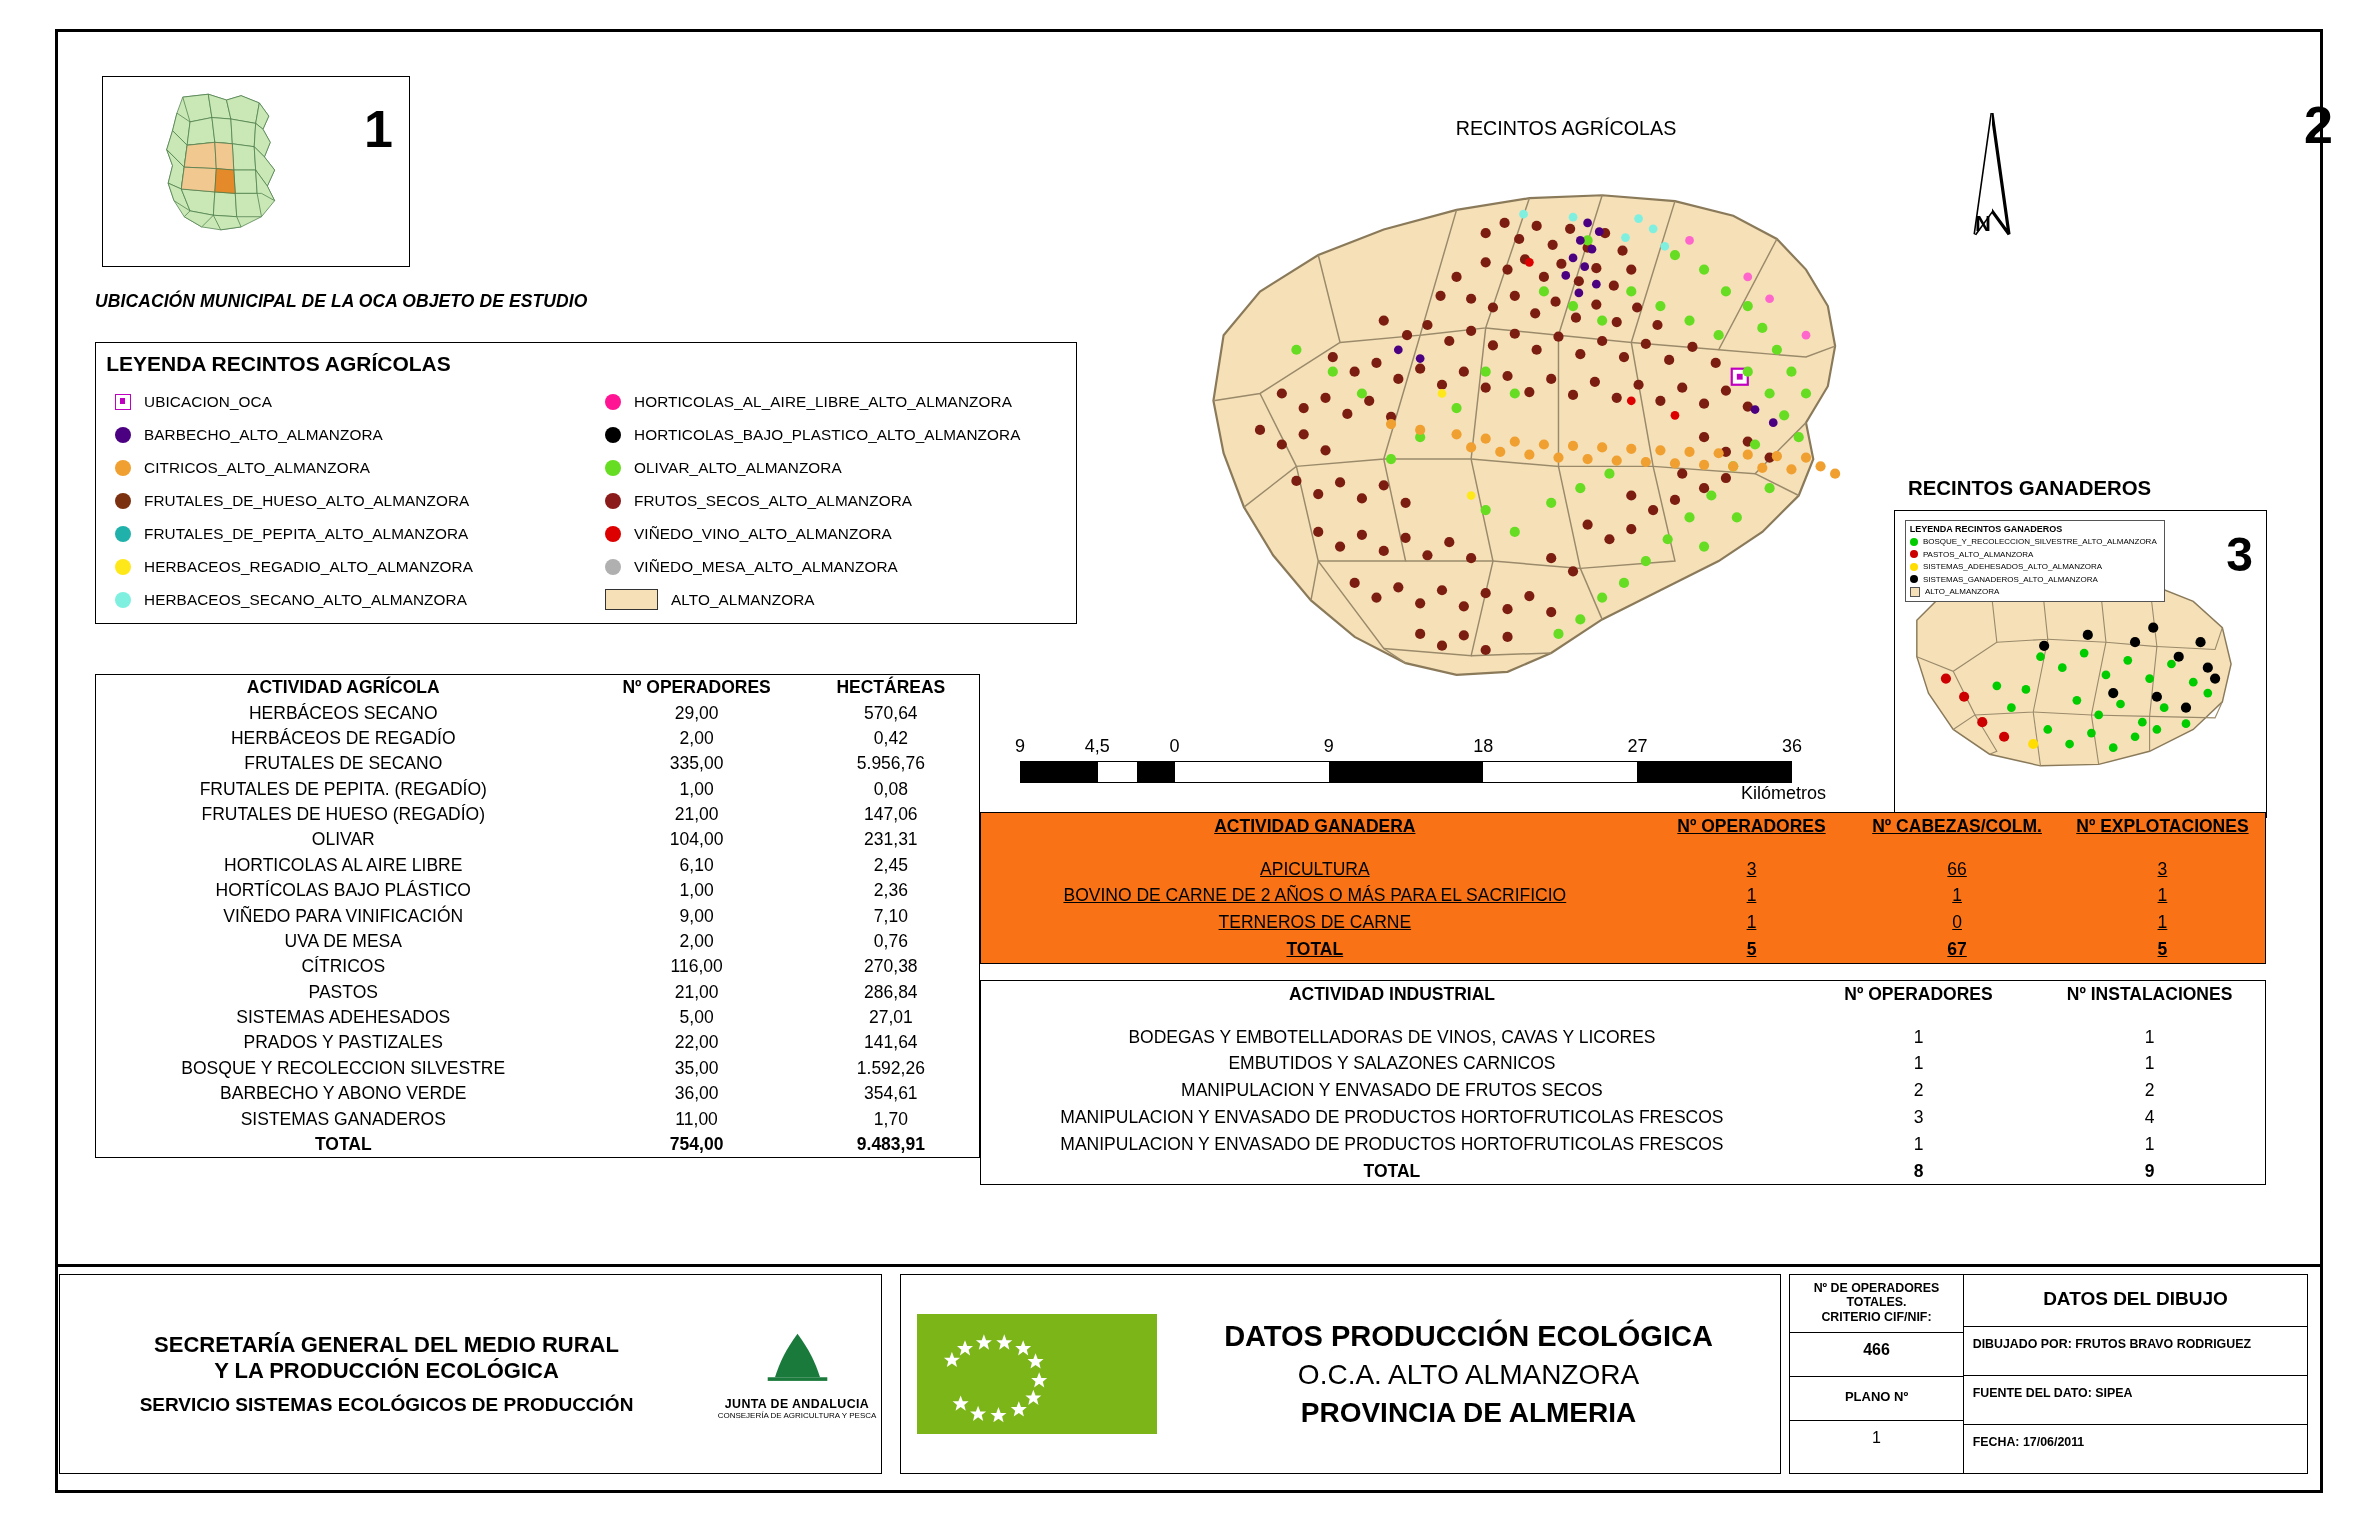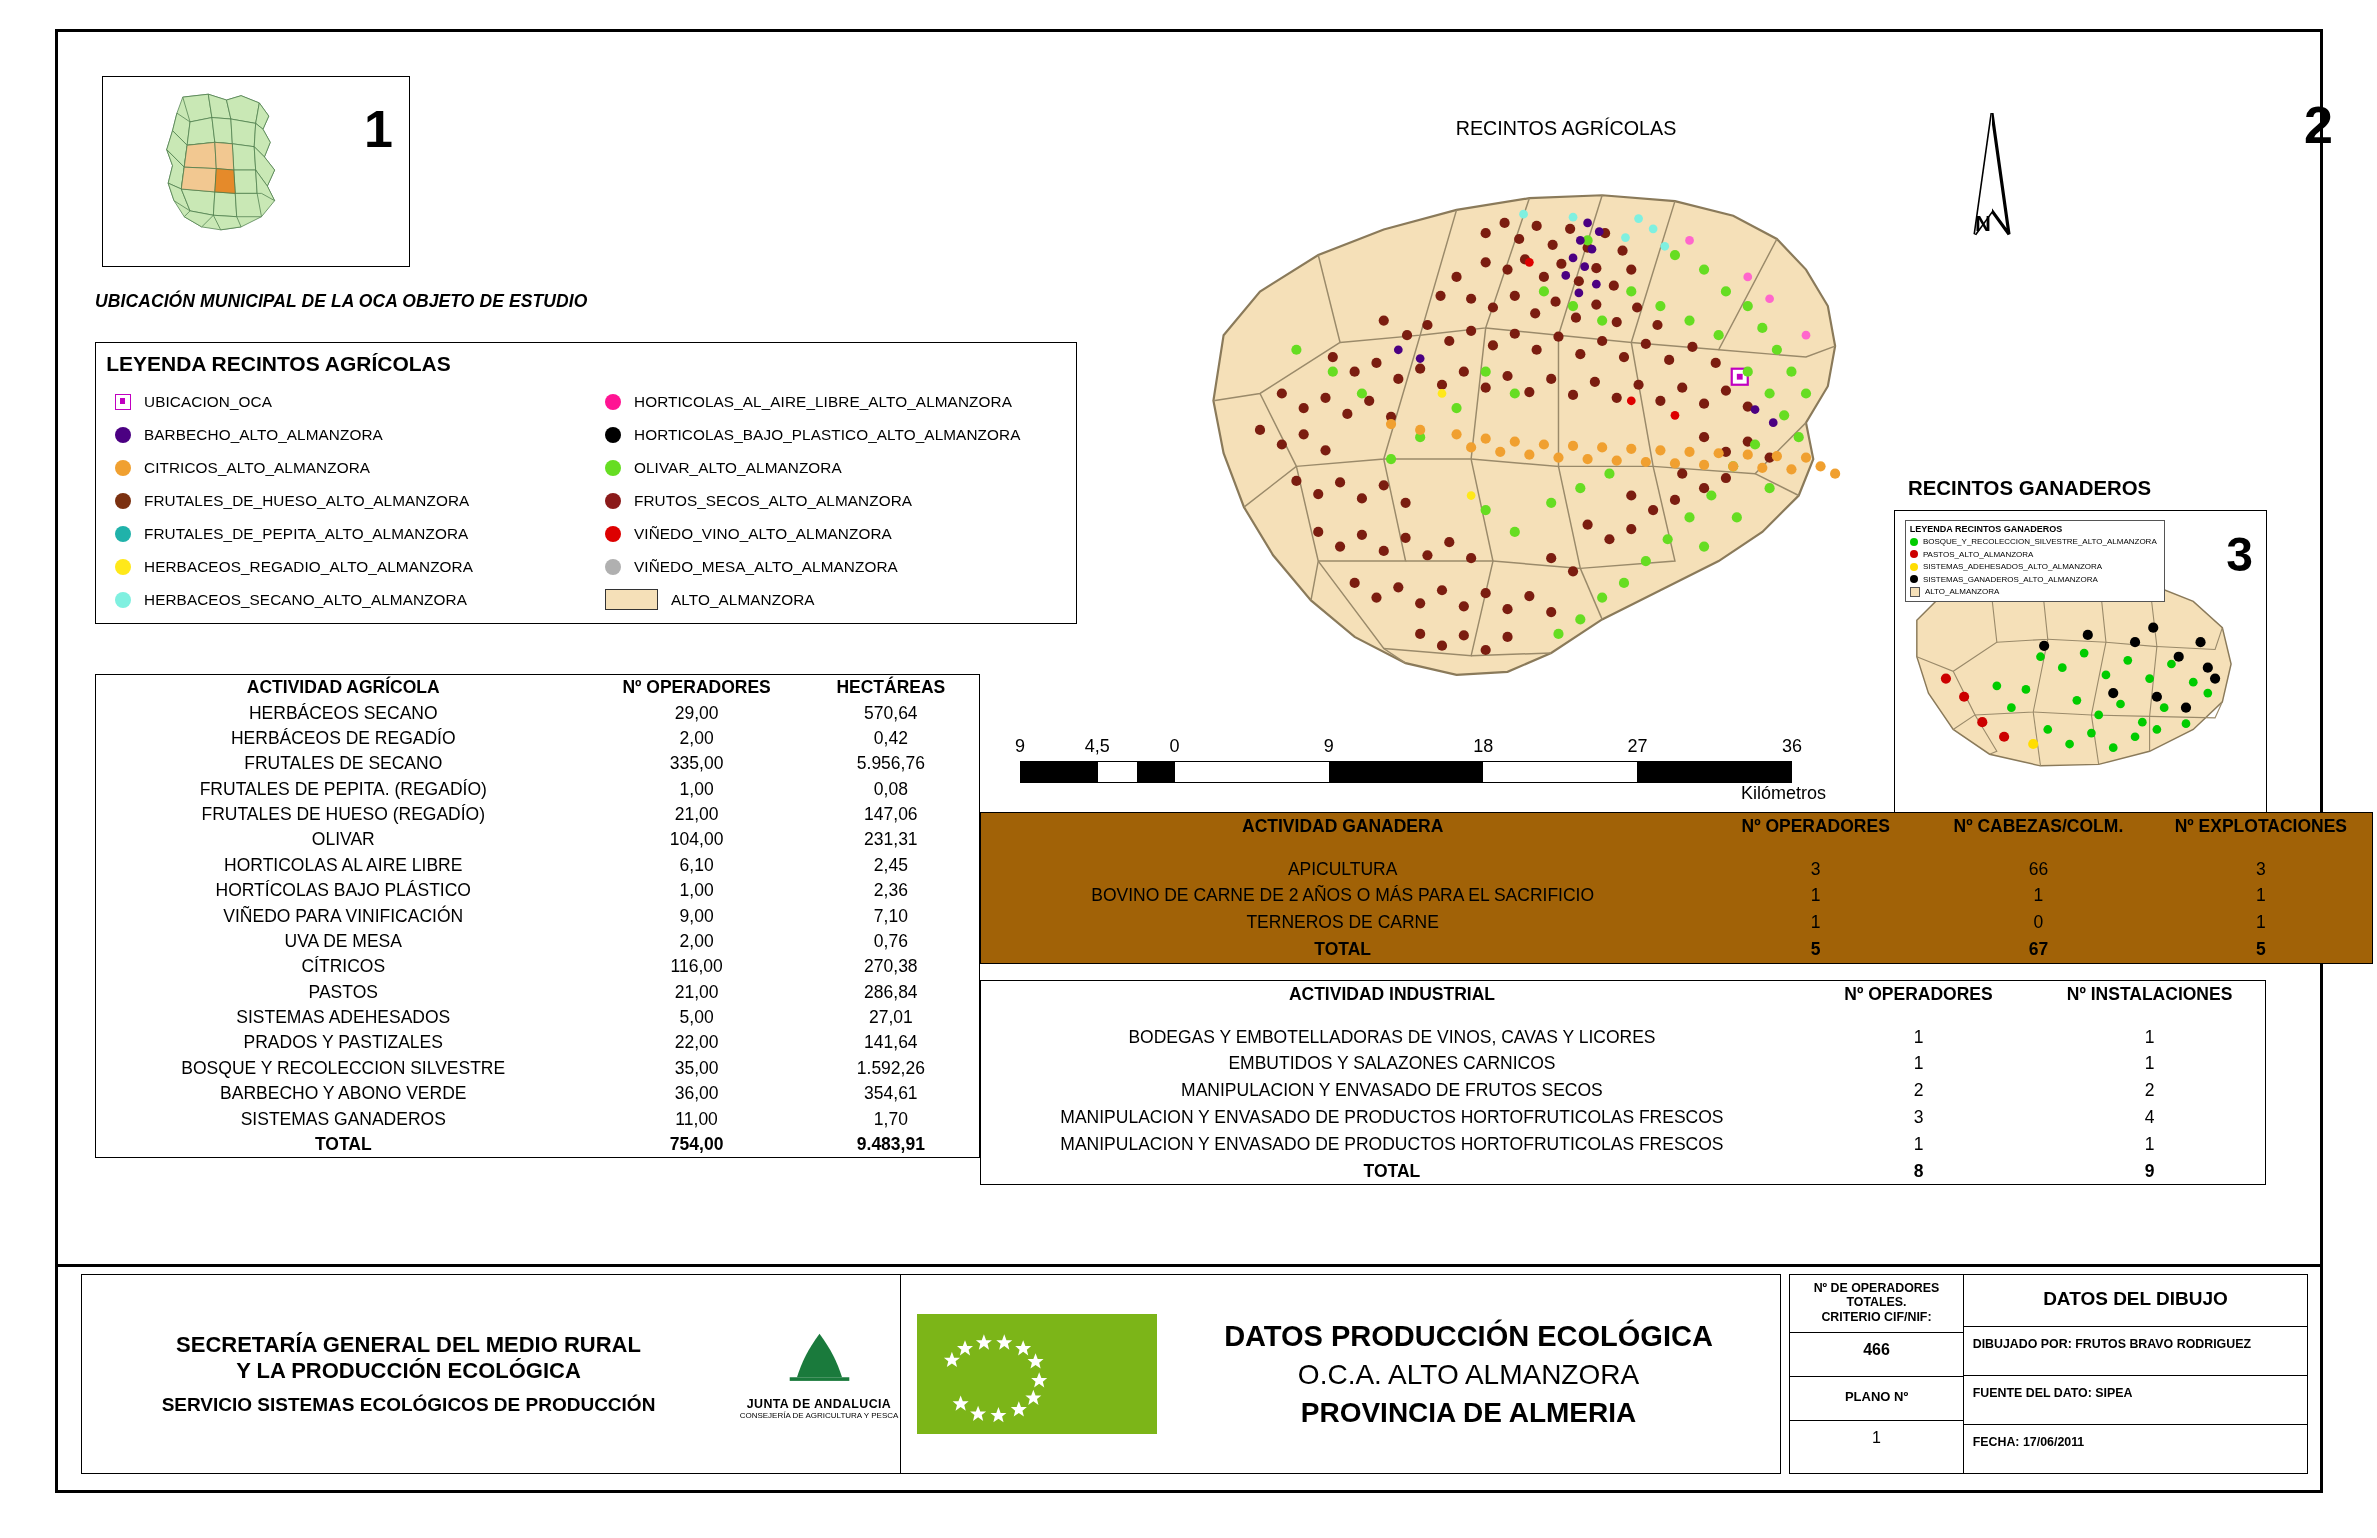--- a/index.html
+++ b/index.html
@@ -57,31 +57,31 @@
   .inset3{position:absolute;left:1894px;top:510px;width:371px;height:306px;border:1.5px solid #000;background:#fff;overflow:hidden;}
   .inset3 .num{position:absolute;right:13px;top:16px;font-size:48px;font-weight:bold;z-index:5;}
   .inset3 .legend3{position:absolute;left:10.2px;top:8.7px;width:251px;border:0.7px solid #555;background:#fff;padding:2.9px 3.6px;z-index:4;}
   .inset3 .legend3 .t{font-size:9px;font-weight:bold;margin-bottom:2.2px;}
   .inset3 .legend3 .it{display:flex;align-items:center;height:12.4px;}
   .inset3 .legend3 .it i{width:8px;height:8px;border-radius:50%;margin-right:5.1px;display:block;}
   .inset3 .legend3 .it i.sq{border-radius:0;background:#f5e0b8;border:0.7px solid #555;}
   .inset3 .legend3 .it span{font-size:8px;white-space:nowrap;}
 
   
-  .tbl-gan{position:absolute;left:980px;top:812px;width:1393px;border:1.5px solid #000;border-collapse:collapse;background:#a16207;}
+  .tbl-gan{position:absolute;left:980px;top:812px;width:1286px;border:1.5px solid #000;border-collapse:collapse;background:#f97316;text-decoration:underline;}
   .tbl-ind{position:absolute;left:980px;top:980px;width:1286px;border:1.5px solid #000;border-collapse:collapse;background:#fff;}
   .tbl-gan td,.tbl-gan th,.tbl-ind td,.tbl-ind th{font-size:17.5px;padding:2.9px 4.4px;text-align:center;}
   .tbl-gan th,.tbl-ind th{font-weight:bold;}
   .tbl-gan tr.total td,.tbl-ind tr.total td{font-weight:bold;}
   .spacer td{height:10.2px;}
 
   
   .footer{position:absolute;left:55px;top:1264px;width:2268px;height:229px;border-top:3.6px solid #000;box-sizing:border-box;}
   .fbox{position:absolute;top:7.3px;border:1.5px solid #000;box-sizing:border-box;background:#fff;}
-  .f1{left:26px;width:823px;height:200px;display:flex;align-items:center;}
+  .f1{left:4px;width:823px;height:200px;display:flex;align-items:center;}
   .f1 .txt{flex:1;text-align:center;}
   .f1 .l1{font-size:22px;font-weight:bold;}
   .f1 .l2{font-size:22px;font-weight:bold;}
   .f1 .l3{font-size:19px;font-weight:bold;margin-top:10.2px;}
   .f1 .logo{width:168px;text-align:center;}
   .f1 .logo .ja{font-size:12.4px;font-weight:bold;letter-spacing:0.4px;}
   .f1 .logo .ja2{font-size:8px;}
   .f2{left:845px;width:881px;height:200px;display:flex;align-items:center;}
   .f2 .eu{width:240px;height:120px;background:#7cb518;margin-left:16px;position:relative;flex:none;}
   .f2 .eu svg{position:absolute;left:0;top:0;}

